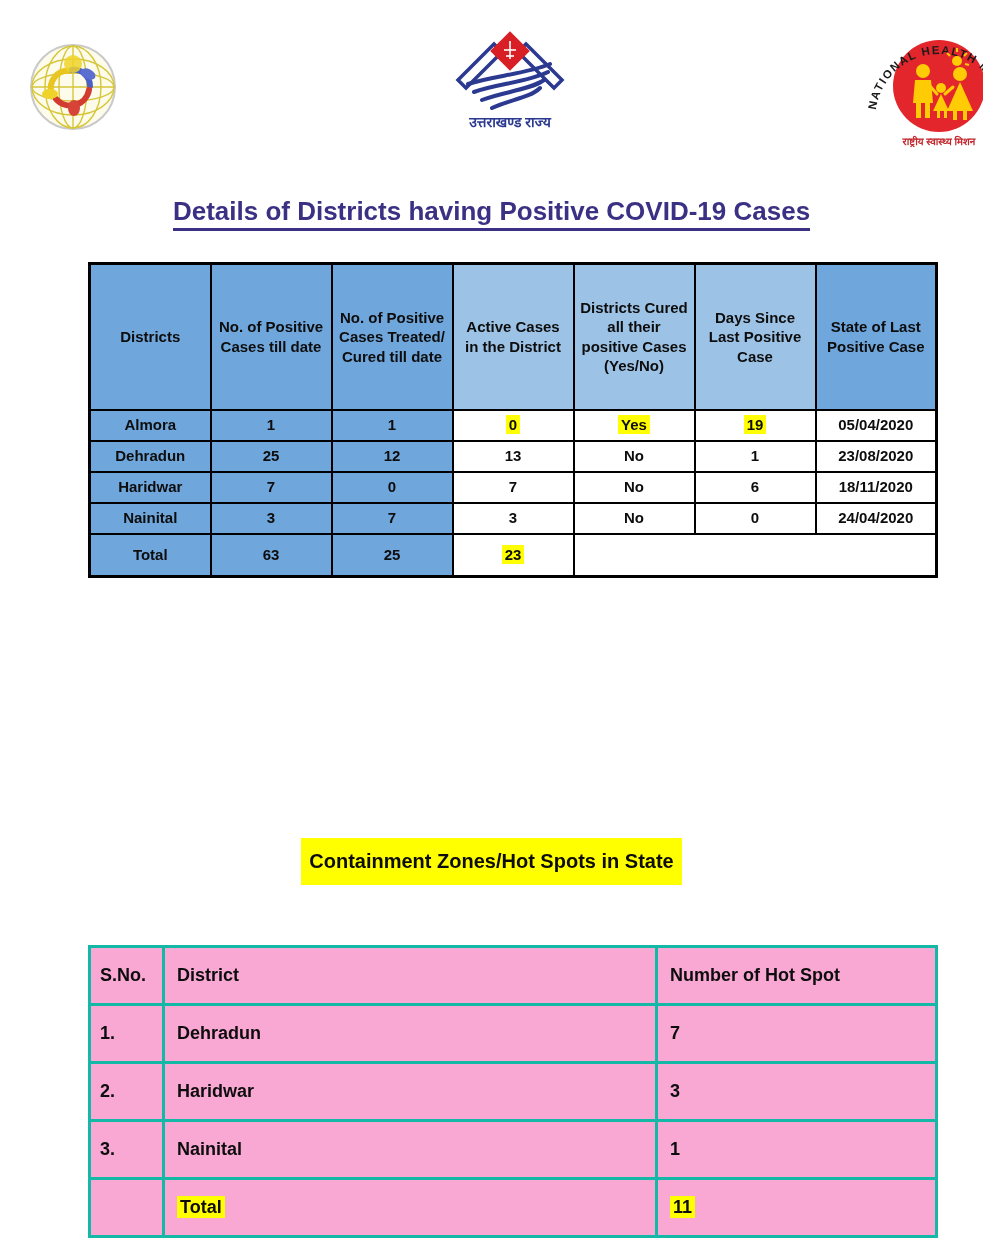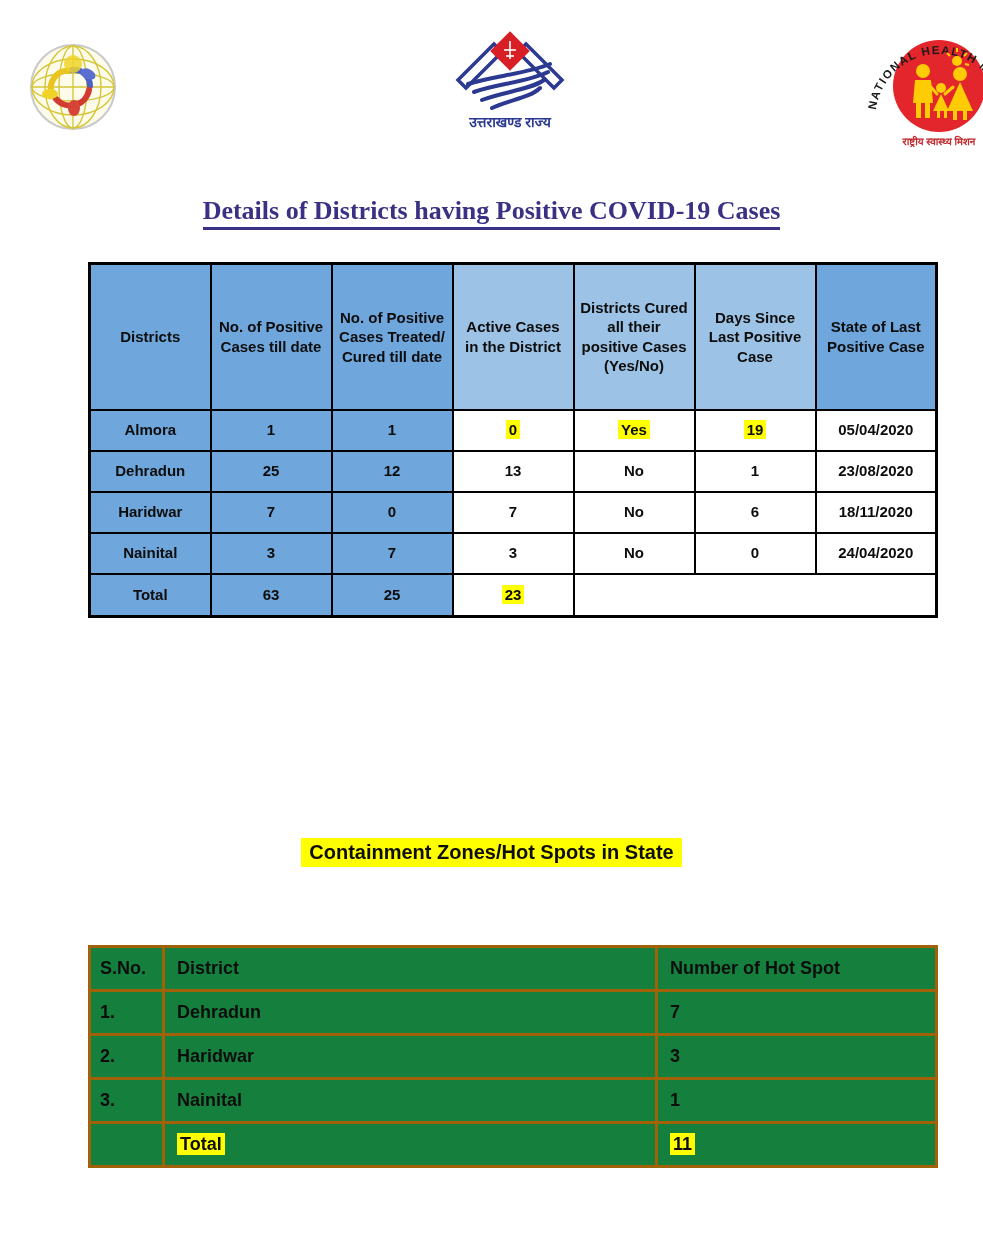--- a/index.html
+++ b/index.html
@@ -19,21 +19,21 @@
   .logo-center { position: absolute; left: 452px; top: 26px;  width: 116px; height: 106px; }
   .logo-right  { position: absolute; left: 860px; top: 4px;   width: 150px; height: 152px; }
 
   
   .title-wrap {
     position: absolute; top: 196px; left: 0; width: 100%;
     text-align: center;
   }
   .title-text {
     display: inline-block;
-    font-family: Liberation Serif, serif;
+    font-family: Liberation Sans, sans-serif;
     font-weight: bold;
     font-size: 26px;
     color: #3A3184;
     border-bottom: 3px solid #3A3184;
     padding-bottom: 1px;
   }
 
   
   table.covid {
     position: absolute; left: 88px; top: 262px; width: 847px;
@@ -44,21 +44,21 @@
     border: 2px solid #000;
     font-weight: bold;
     font-size: 15px;
     color: #0d0d0d;
     text-align: center;
     vertical-align: middle;
     line-height: 1.3;
     padding: 2px 5px;
   }
   table.covid thead th { height: 146px; }
-  table.covid tbody td { height: 41px; }
+  table.covid tbody td { height: 31px; }
   table.covid tr.tall td { height: 55px; }
   table.covid tr.med  td { height: 45px; }
   table.covid tr.trow td { height: 43px; }
   .bg-blue  { background: #6FA6DC; }
   .bg-lblue { background: #9CC2E5; }
   .bg-white { background: #ffffff; }
   td.dname { text-align: left; padding-left: 9px; }
   td.dtotal { text-align: center; }
   .hl {
     background: #FFFF00;
@@ -69,39 +69,39 @@
   .hs-heading-wrap {
     position: absolute; top: 838px; left: 0; width: 100%;
     text-align: center;
   }
   .hs-heading {
     display: inline-block;
     background: #FFFF00;
     font-weight: bold;
     font-size: 20px;
     color: #0d0d0d;
-    padding: 3px 8px;
+    padding: 12px 8px;
   }
 
   
   table.hotspot {
     position: absolute; left: 88px; top: 945px; width: 847px;
     border-collapse: collapse; table-layout: fixed;
     border: 3px solid #000;
   }
   table.hotspot th, table.hotspot td {
-    border: 3px solid #a16207;
+    border: 3px solid #14b8a6;
     font-weight: bold;
     font-size: 18px;
     color: #0d0d0d;
     text-align: left;
     vertical-align: middle;
     height: 40px;
-    padding: 10px 12px;
-    background: #15803d;
+    padding: 17px 12px;
+    background: #f9a8d4;
   }
   table.hotspot td.sno, table.hotspot th.sno { padding-left: 9px; }
   td.hs-total-label { text-align: right; }
 </style>
 </head>
 <body>
 
 <div class="page">
 
   <svg class="logo-left" viewBox="0 0 90 90">

